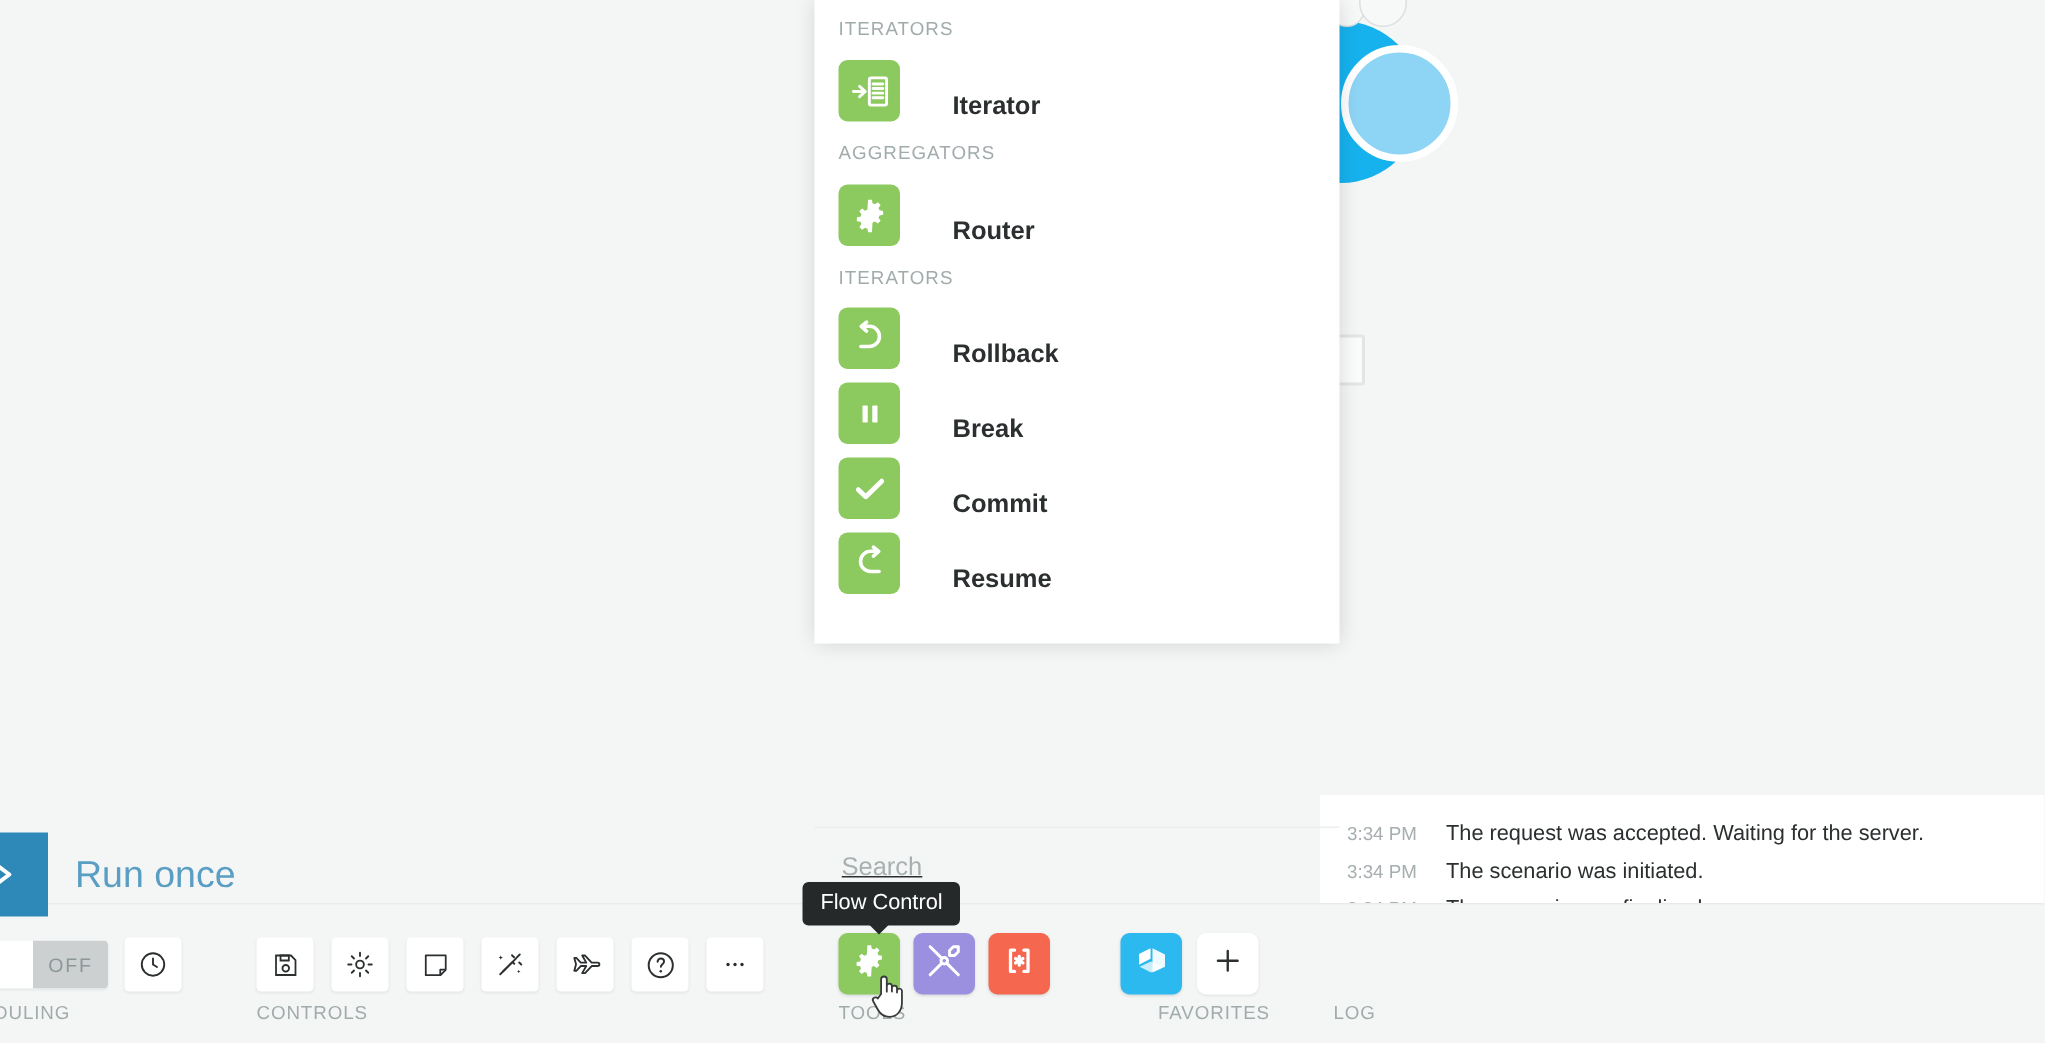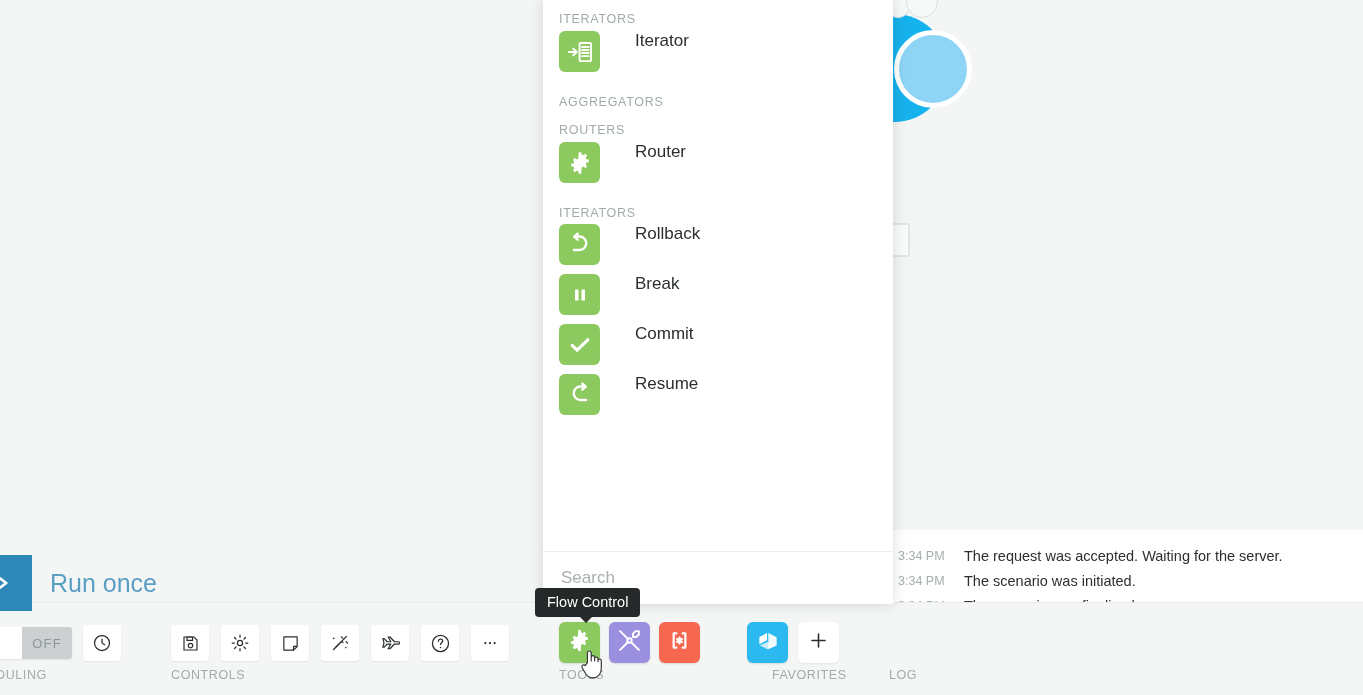--- a/index.html
+++ b/index.html
@@ -142,41 +142,42 @@
   .tile-green  { background: #8cc95f; }
   .tile-purple { background: #9b8fe0; }
   .tile-red    { background: #f5674f; }
   .tile-blue   { background: #2bb9f0; }
   .tile-plus   { background: #ffffff; box-shadow: 0 1px 2px rgba(0,0,0,.07); }
 
   
   .panel {
     position: absolute;
     left: 543px; top: -1px;
-    width: 350px; height: 605px;
+    width: 350px; height: 430px;
     background: #ffffff;
     box-shadow: 0 0 14px rgba(0,0,0,.14);
   }
   .panel-scroll {
     position: absolute;
     left: 0; top: 0; right: 0;
     height: 552px;
     overflow: hidden;
   }
   .section-head {
     font-size: 12.5px;
     letter-spacing: .7px;
     color: #a2abac;
     padding: 0 0 0 16px;
   }
   .mod-row {
     display: flex;
-    align-items: flex-start;
+    align-items: flex-end;
     height: 50px;
     padding-left: 16px;
+    font-weight: bold;
   }
   .mod-icon {
     width: 41px; height: 41px;
     border-radius: 6px;
     background: #8cc95f;
     display: flex;
     align-items: center;
     justify-content: center;
     flex: 0 0 auto;
   }
@@ -201,20 +202,21 @@
     padding-left: 16px;
   }
   .search-input {
     border: 0;
     outline: none;
     font-family: "Liberation Sans", sans-serif;
     font-size: 17px;
     color: #2b2f30;
     background: transparent;
     width: 300px;
+    text-decoration: underline;
   }
   .search-input::placeholder { color: #a8b0b1; }
 
   
   .tooltip {
     position: absolute;
     left: 535px; top: 588px;
     background: #26292a;
     color: #ffffff;
     font-size: 14.5px;
@@ -451,21 +453,20 @@
             <path d="M1.8 12h7M5.6 8.8L9.1 12l-3.5 3.2"></path>
             <rect x="11.6" y="3.6" width="10.6" height="16.8" rx="1.1"></rect>
             <path d="M13.9 7.4h6M13.9 10.2h6M13.9 13h6M13.9 15.8h6"></path>
           </svg>
         </div>
         <div class="mod-label">Iterator</div>
       </div>
 
       <div class="section-head" style="margin-top:14px">AGGREGATORS</div>
 
-      <div class="section-head" style="margin-top:14px">ROUTERS</div>
       <div class="mod-row" style="margin-top:5px">
         <div class="mod-icon">
           <svg width="26" height="26" viewBox="0 0 24 24" fill="#ffffff">
             <path d="M12 7.9a4.1 4.1 0 100 8.2 4.1 4.1 0 000-8.2zm0 6.2a2.1 2.1 0 110-4.2 2.1 2.1 0 010 4.2z"></path>
             <path d="M10.8 2h2.4l.35 2.2 1.5.62 1.8-1.3 1.7 1.7-1.3 1.8.62 1.5 2.2.35v2.4l-2.2.35-.62 1.5 1.3 1.8-1.7 1.7-1.8-1.3-1.5.62L13.2 22h-2.4l-.35-2.2-1.5-.62-1.8 1.3-1.7-1.7 1.3-1.8-.62-1.5L3.9 15.2v-2.4l2.2-.35.62-1.5-1.3-1.8 1.7-1.7 1.8 1.3 1.5-.62z"></path>
           </svg>
         </div>
         <div class="mod-label">Router</div>
       </div>
 

